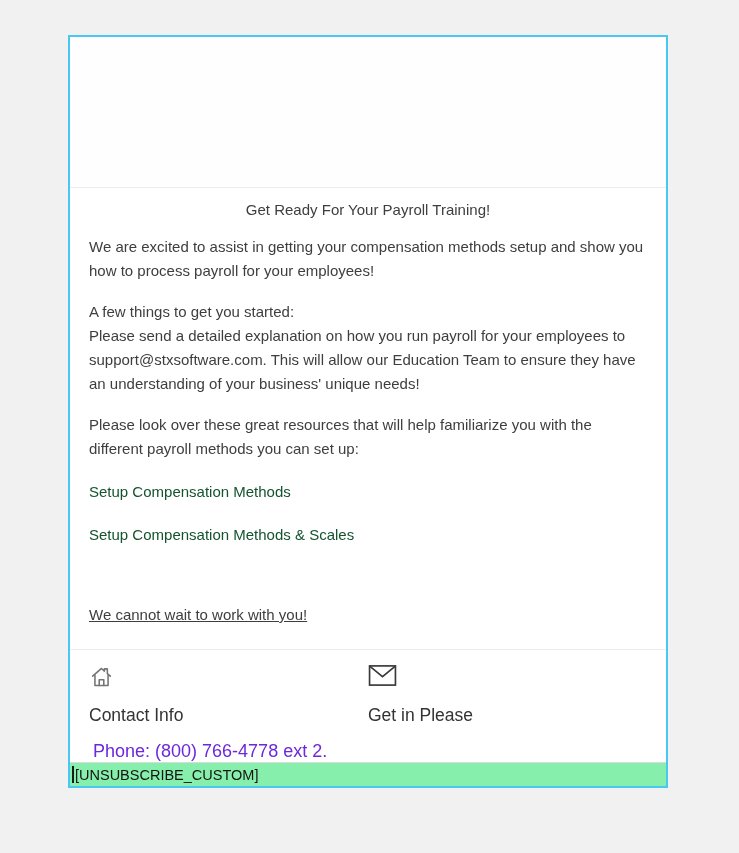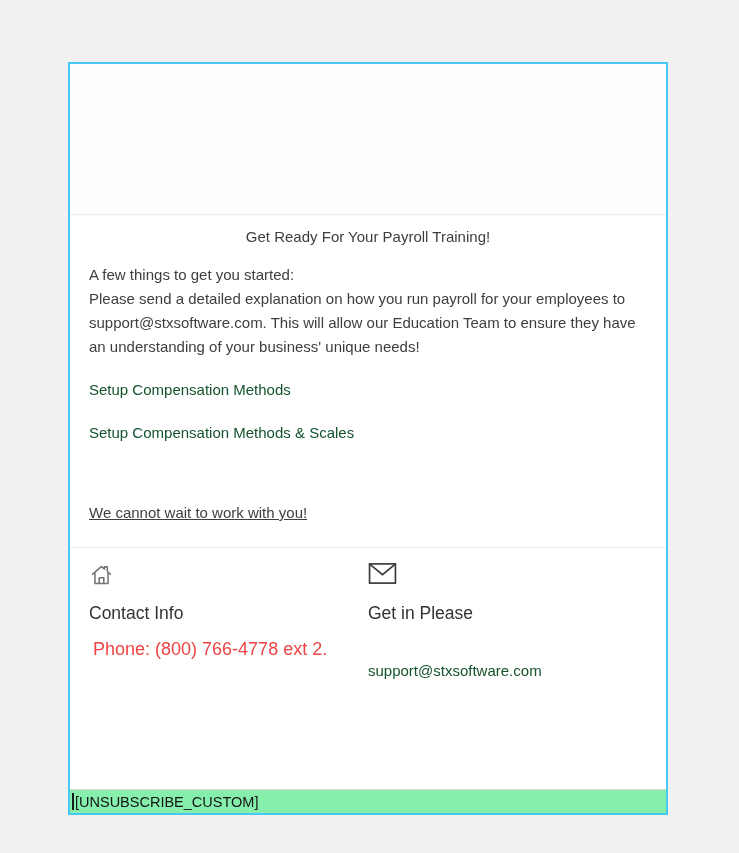--- a/index.html
+++ b/index.html
@@ -4,21 +4,21 @@
 <style>
   html,body{margin:0;padding:0;}
   body{
     width:739px;height:853px;
     background:#f1f1f2;
     font-family:"Liberation Sans", sans-serif;
     position:relative;
     -webkit-font-smoothing:antialiased;
   }
   .email-frame{
-    position:absolute;left:68px;top:62px;
+    position:absolute;left:68px;top:35px;
     width:596px;height:749px;
     background:#ffffff;
     border:2px solid #48c8f2;
     display:flex;flex-direction:column;
     box-sizing:content-box;
   }
   .header-image{
     height:150px;flex:0 0 auto;
     background:#fefefe;
     border-bottom:1px solid #ececec;
@@ -50,21 +50,21 @@
     display:flex;
     padding:8px 19px 0 19px;
   }
   .col{width:50%;box-sizing:border-box;}
   .col .icon{display:block;height:26px;margin-top:6px;}
   .col h2{
     font-size:17.5px;font-weight:400;color:#333333;
     margin:15px 0 0 0;line-height:20px;
   }
   .phone{
-    font-size:18px;color:#ef4444;
+    font-size:18px;color:#6d28d9;
     margin:15px 0 0 0;padding-left:4px;line-height:22px;
   }
   .touch-text{
     font-size:15px;line-height:24px;color:#3e3e3e;
     margin:12px 0 0 0;max-width:250px;
   }
   .touch-text a{display:inline-block;}
   .unsub-bar{
     margin-top:auto;
     height:23px;flex:0 0 auto;
@@ -84,24 +84,26 @@
 </head>
 <body>
 
 <div class="email-frame">
 
   <div class="header-image"></div>
 
   <div class="content">
     <h1 class="title">Get Ready For Your Payroll Training!</h1>
 
+    <p>We are excited to assist in getting your compensation methods setup and show you how to process payroll for your employees!</p>
 
     <p class="para2">A few things to get you started:
 Please send a detailed explanation on how you run payroll for your employees to support@stxsoftware.com.  This will allow our Education Team to ensure they have an understanding of your business' unique needs!</p>
 
+    <p class="para3">Please look over these great resources that will help familiarize you with the different payroll methods you can set up:</p>
 
     <p class="linkline"><a class="blue-link" href="#">Setup Compensation Methods</a></p>
 
     <p class="linkline"><a class="blue-link" href="#">Setup Compensation Methods &amp; Scales</a></p>
 
     <p class="closing">We cannot wait to work with you!</p>
   </div>
 
   <div class="divider"></div>
 
@@ -121,21 +123,20 @@
 
     <div class="col">
       <span class="icon">
         <svg width="29" height="23" viewBox="0 0 26 20" fill="none" stroke="#3a3a3a" stroke-width="1.5" stroke-linejoin="miter">
           <rect x="1.4" y="1.4" width="23.2" height="17.2"></rect>
           <path d="M1.8 1.8 L13 11 L24.2 1.8"></path>
         </svg>
       </span>
       <h2>Get in Please</h2>
       <p class="touch-text"><br>
-        <a class="blue-link" href="#">support@stxsoftware.com</a>
       </p>
     </div>
 
   </div>
 
   <div class="unsub-bar">
     <span class="caret"></span>
     <span>[UNSUBSCRIBE_CUSTOM]</span>
   </div>
 

